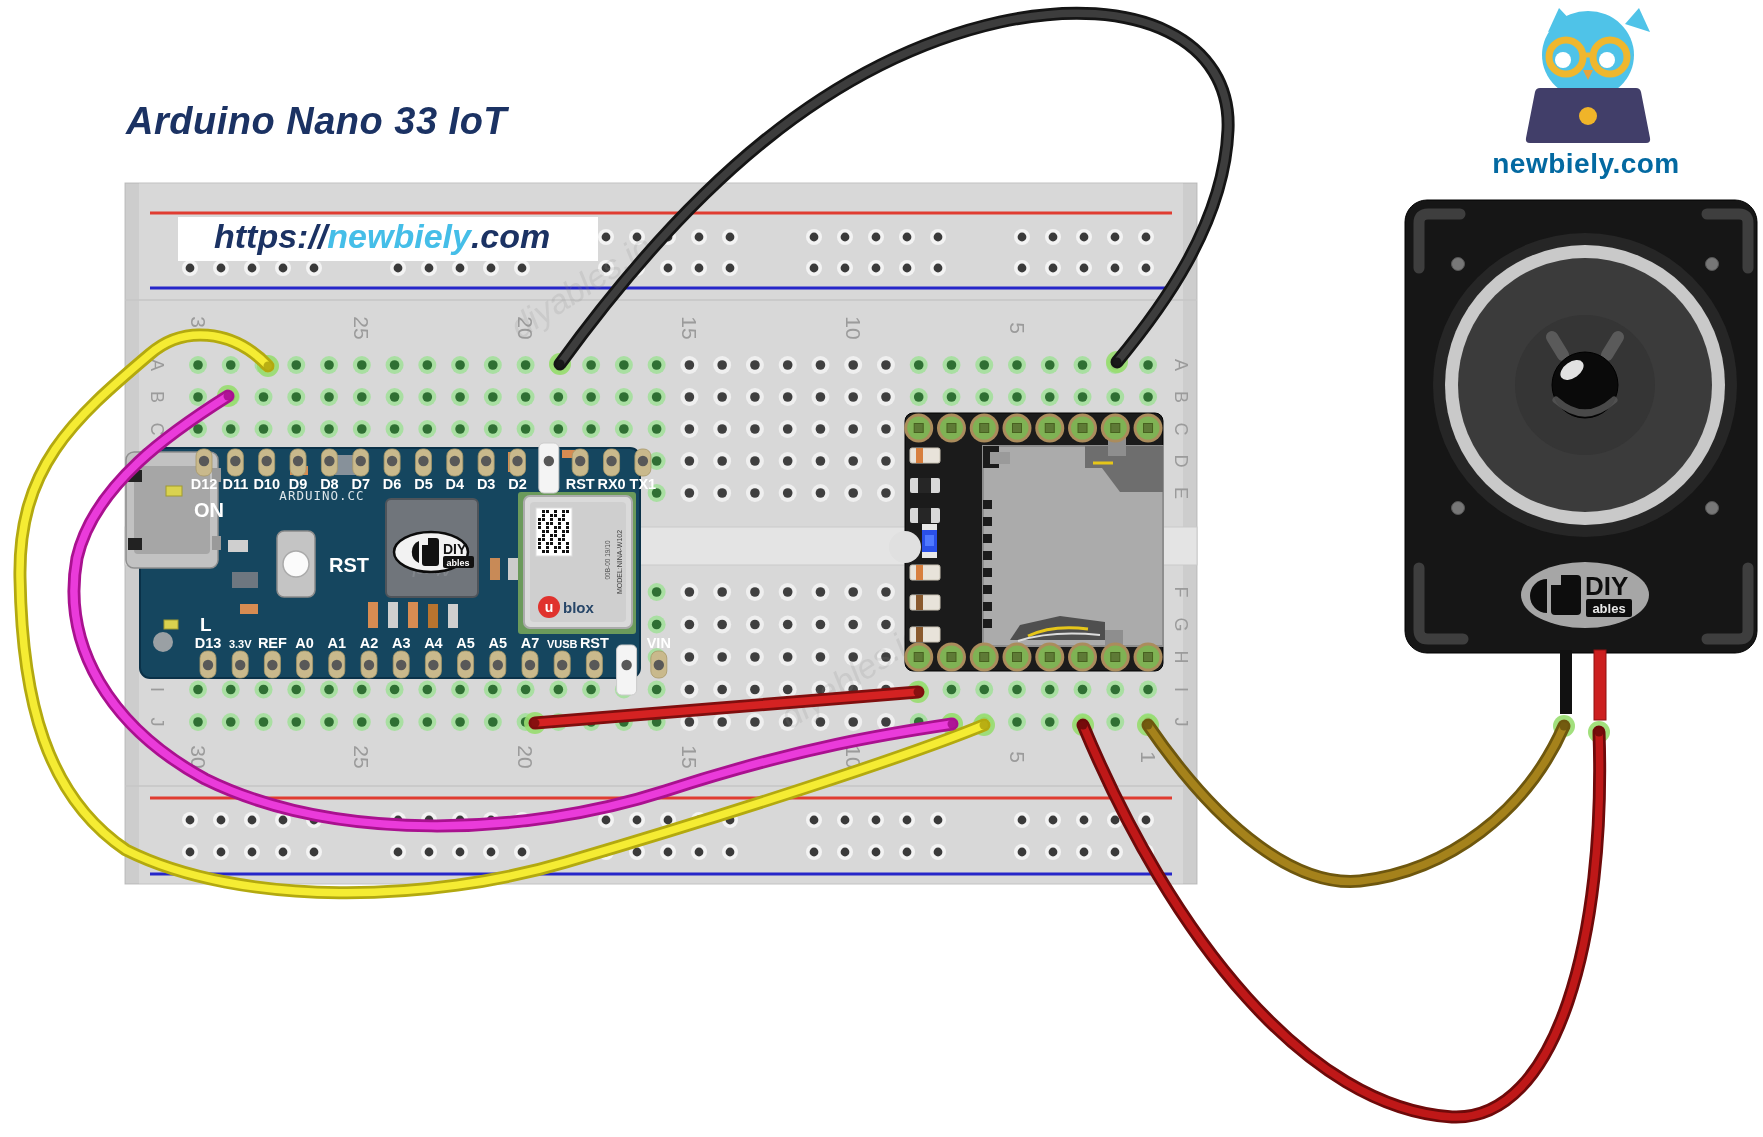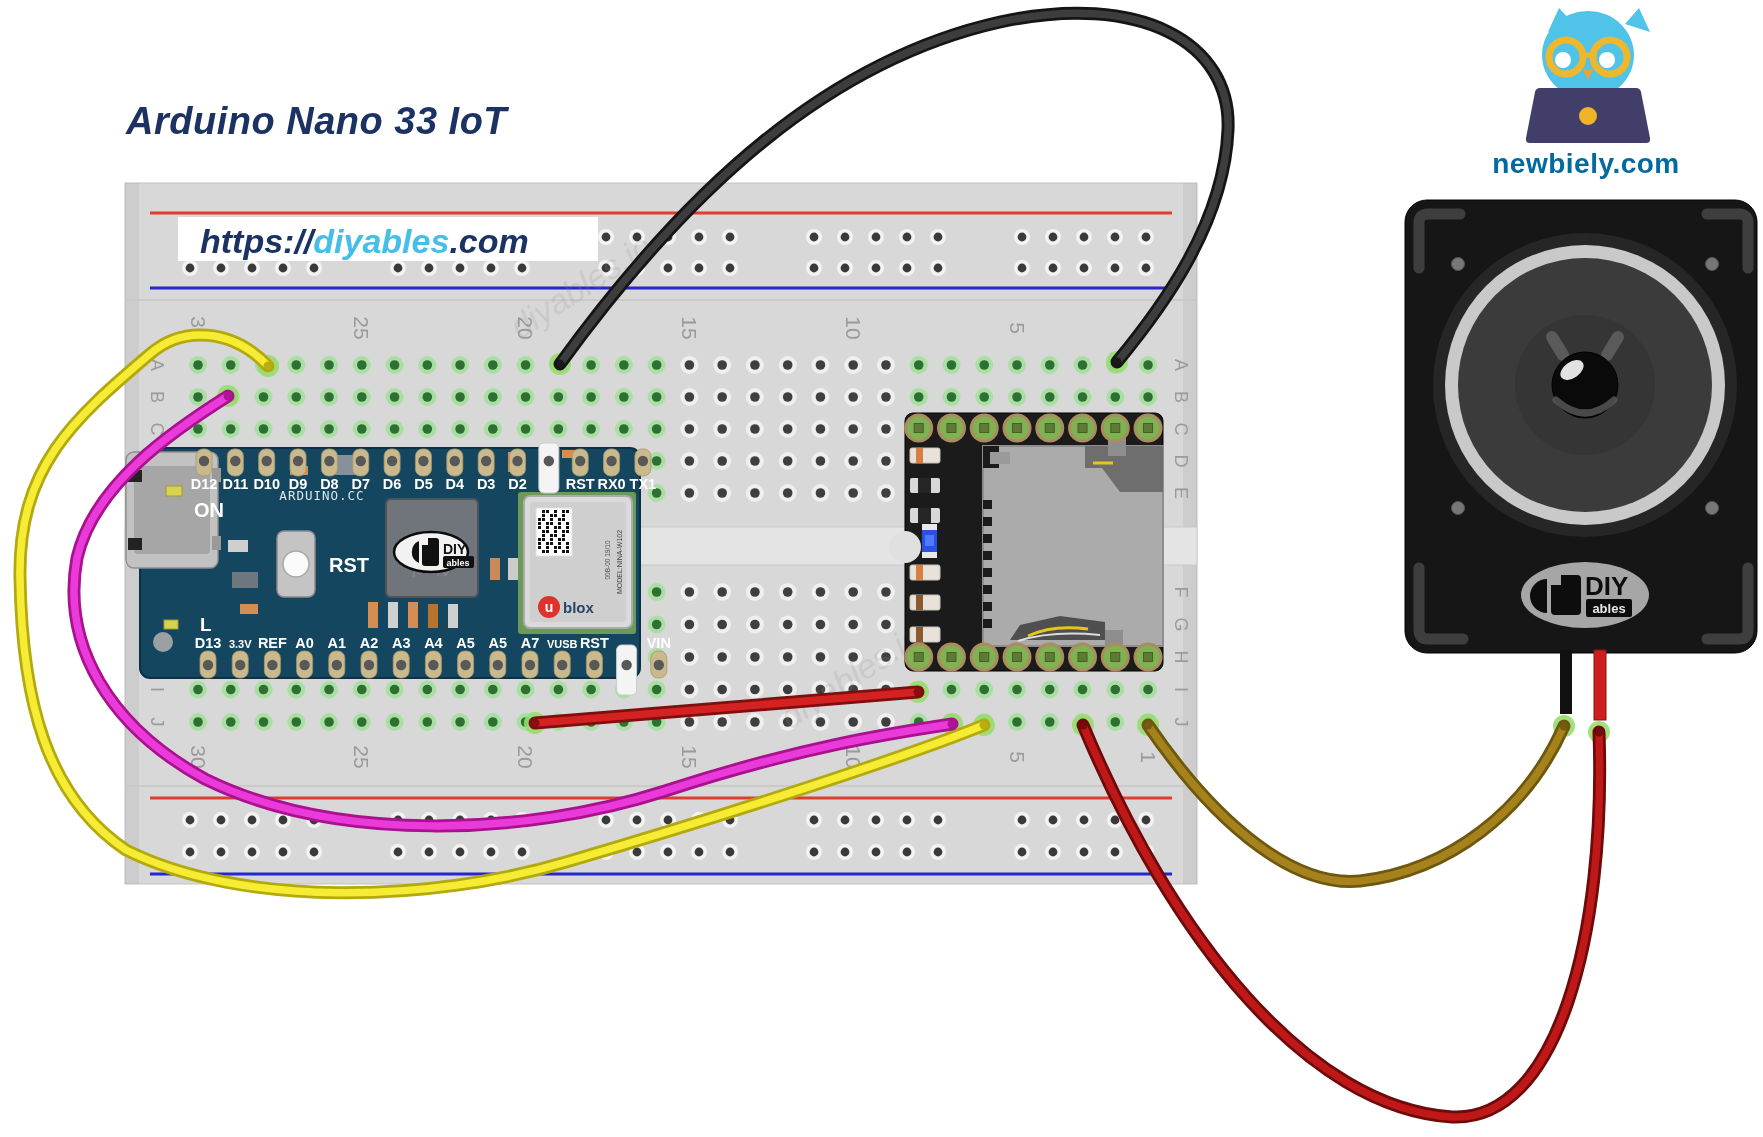--- a/index.html
+++ b/index.html
@@ -2,21 +2,21 @@
 <html><head>
 <meta charset="utf-8">
 <style>
   html,body{margin:0;padding:0;background:#fff;}
   body{width:1763px;height:1137px;position:relative;overflow:hidden;
        font-family:"Liberation Sans",sans-serif;}
   #scene{position:absolute;left:0;top:0;}
   .title{position:absolute;left:126px;top:100px;font-size:38px;font-weight:800;
          font-style:italic;color:#1b3263;letter-spacing:.5px;text-align:center;}
   .url-badge{position:absolute;left:178px;top:217px;width:420px;height:44px;
-             background:#ffffff;display:flex;align-items:flex-end;padding-left:22px;
+             background:#ffffff;display:flex;align-items:flex-start;padding-left:36px;
              box-sizing:border-box;font-size:34px;font-weight:800;font-style:italic;}
   .url-badge .navy{color:#1b3263;}
   .url-badge .cyan{color:#45bee8;}
   .brand-text{position:absolute;left:1470px;top:148px;width:232px;text-align:center;
               font-size:28px;font-weight:800;color:#0369a1;letter-spacing:.5px;}
 </style>
 </head>
 <body>
 
 <svg id="scene" width="1763" height="1137" viewBox="0 0 1763 1137" xmlns="http://www.w3.org/2000/svg">
@@ -1280,17 +1280,17 @@
       <path d="M 1083,725 C 1172,938 1308,1108 1452,1117 C 1558,1122 1606,934 1599,732" stroke="#bf1818" stroke-width="7.5" fill="none" stroke-linecap="round"></path>
       <circle cx="1083" cy="725" r="4.5" fill="#6e0a0a" opacity="0.9"></circle>
       <circle cx="1599" cy="732" r="4.5" fill="#6e0a0a" opacity="0.9"></circle>
     </g>
 </svg>
 
 <div class="title">Arduino Nano 33 IoT</div>
 
 <div class="url-badge">
   <span class="navy">https://</span>
-    <span class="cyan">diyables</span>
+    <span class="cyan">newbiely</span>
     <span class="navy">.com</span>
 </div>
 
 <div class="brand-text">newbiely.com</div>
 
 </body></html>

